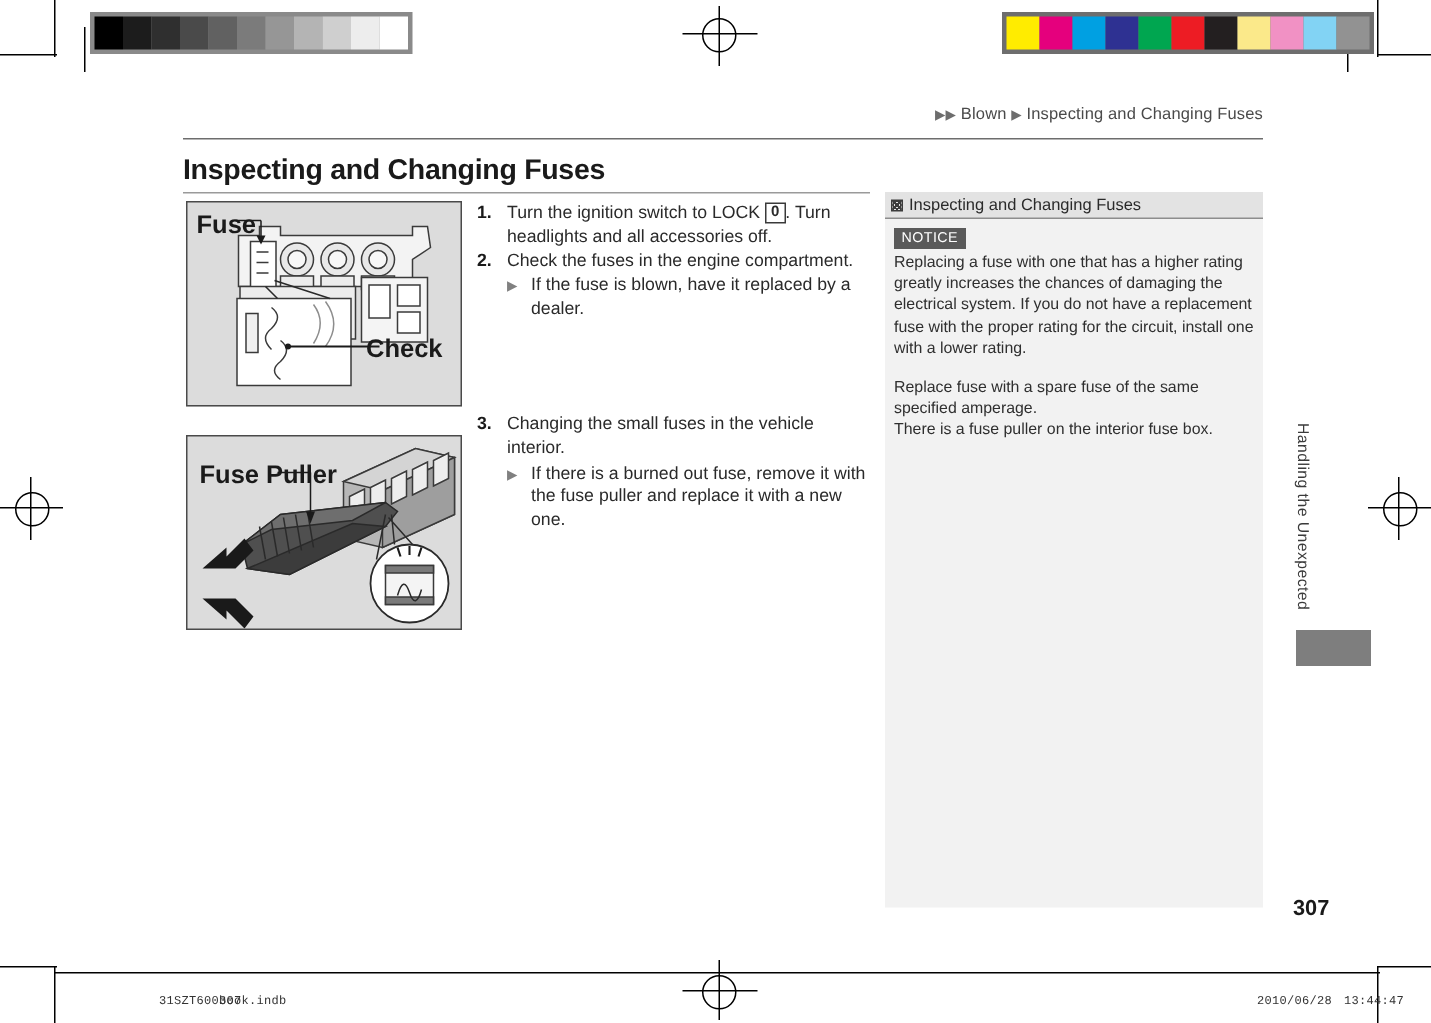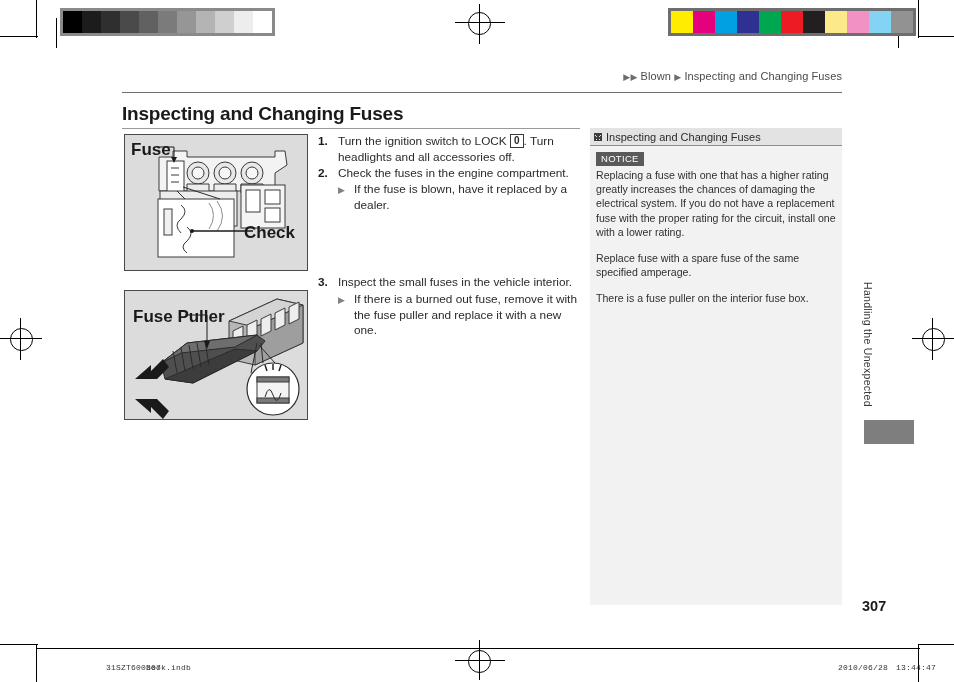--- a/index.html
+++ b/index.html
@@ -187,21 +187,21 @@
     display: inline-block;
     background: #5a5a5a;
     color: #ffffff;
     font-size: 9.5px;
     line-height: 12px;
     padding: 1px 5px 1px 5px;
     letter-spacing: .3px;
     margin-bottom: 2px;
   }
   .notice-para { margin: 0 0 12px 0; }
-  .notice-para.tight { margin-bottom: 12px; }
+  .notice-para.tight { margin-bottom: 0; }
   .xref { color: #3a47c4; }
 
   
   .side-tab-text {
     position: absolute;
     left: 862px;
     top: 282px;
     font-size: 10.5px;
     color: #3a3a3a;
     writing-mode: vertical-rl;
@@ -439,21 +439,21 @@
     <div class="sub-mark">▶</div>
     <div class="sub-text">If the fuse is blown, have it replaced by a dealer.</div>
   </div>
 
 </div>
 
 <div class="steps" id="steps-group-b">
   <div class="step">
     <div class="step-num">3.</div>
     <div class="step-body">
-      <div>Inspect the small fuses in the vehicle interior.</div>
+      <div>Changing the small fuses in the vehicle interior.</div>
     </div>
   </div>
   <div class="sub">
     <div class="sub-mark">▶</div>
     <div class="sub-text">If there is a burned out fuse, remove it with the fuse puller and replace it with a new one.</div>
   </div>
 </div>
 
 <div class="notice-panel">
   <div class="notice-head">

